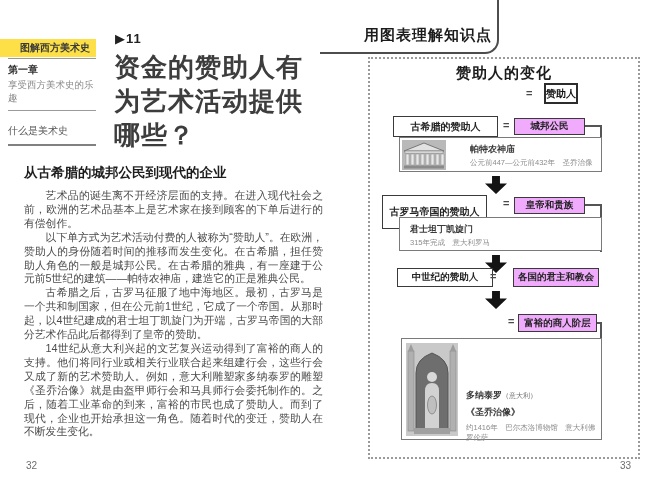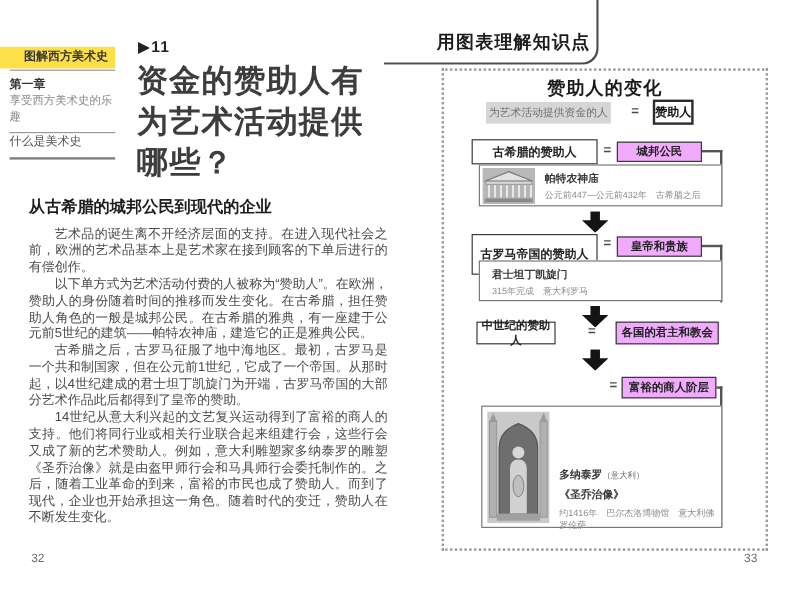--- a/index.html
+++ b/index.html
@@ -7,21 +7,21 @@
         font-family:"Liberation Sans","DejaVu Sans",sans-serif;color:#333;}
   .abs{position:absolute;}
 
   
   .series-tab{left:0;top:39px;width:96px;height:18px;background:#fde047;
     font-size:10px;font-weight:bold;color:#3a3a3a;line-height:18px;text-align:right;padding-right:6px;box-sizing:border-box;}
   .sidebar{left:8px;top:58px;width:88px;}
   .sb-chapter{border-top:1px solid #9a9a9a;padding:4px 0 6px 0;}
   .sb-chapter-label{font-size:10px;font-weight:bold;color:#333;margin:0 0 2px 0;}
   .sb-chapter-title{font-size:9.5px;color:#8a8a8a;line-height:12.5px;}
-  .sb-section{border-top:1px solid #9a9a9a;border-bottom:2px solid #808080;padding:0 0 6px 0;
+  .sb-section{border-top:1px solid #9a9a9a;border-bottom:2px solid #808080;padding:13px 0 6px 0;
     font-size:10px;color:#555;}
   .num-marker{left:115px;top:31px;font-size:13px;font-weight:bold;color:#222;letter-spacing:1px;}
   .big-title{left:114px;top:50px;width:220px;font-size:26px;line-height:34px;font-weight:bold;color:#3d3d3d;letter-spacing:1px;}
   .subhead{left:24px;top:164px;font-size:13.5px;font-weight:bold;color:#1d1d1d;}
   .bodytext{left:24px;top:189px;width:299px;font-size:10.8px;line-height:13.9px;color:#4b4b4b;text-align:justify;}
   .bodytext p{margin:0;text-indent:2em;}
   .pagenum{font-size:10px;color:#6e6e6e;}
   .pn-left{left:26px;top:460px;}
   .pn-right{left:620px;top:460px;}
 
@@ -80,21 +80,20 @@
   </div>
 
   <div class="abs pagenum pn-left">32</div>
 
   <div class="abs header-tab-line"></div>
   <div class="abs header-label">用图表理解知识点</div>
 
   <div class="abs diagram">
     <div class="abs d-title">赞助人的变化</div>
 
-    <div class="abs dbox def-box">为艺术活动提供资金的人</div>
     <div class="abs eq" style="left:156px;top:28px;">=</div>
     <div class="abs dbox patron-box">赞助人</div>
 
     <div class="abs dbox lbox" style="left:23px;top:57px;width:105px;height:21px;">古希腊的赞助人</div>
     <div class="abs eq" style="left:133px;top:60px;">=</div>
     <div class="abs dbox rbox" style="left:144px;top:59px;width:71px;height:17px;">城邦公民</div>
     <div class="abs connh" style="left:215px;top:66px;width:17px;"></div>
     <div class="abs connv" style="left:230px;top:66px;height:47px;"></div>
     <div class="abs ibox ibox-flex" style="left:29px;top:78px;width:203px;height:35px;padding:2px;">
       <svg width="44" height="30" viewBox="0 0 44 30">
@@ -106,49 +105,49 @@
             <rect x="9" y="14" width="3" height="11"></rect>
           <rect x="14" y="14" width="3" height="11"></rect>
             <rect x="19" y="14" width="3" height="11"></rect>
           <rect x="24" y="14" width="3" height="11"></rect>
             <rect x="29" y="14" width="3" height="11"></rect>
           <rect x="34" y="14" width="3" height="11"></rect>
             <rect x="39" y="14" width="3" height="11"></rect>
         </g>
         <rect x="2" y="25.5" width="40" height="3" fill="#8a8a8a"></rect>
       </svg>
-      <div style="margin-left:8px;padding-top:3px;">
+      <div style="margin-left:24px;padding-top:3px;">
         <div class="cap-name">帕特农神庙</div>
-        <div class="cap-meta">公元前447—公元前432年　古希腊之后</div>
+        <div class="cap-meta">公元前447—公元前432年　圣乔治像</div>
       </div>
     </div>
     <div class="abs darrow" style="left:115px;top:117px;"></div>
 
-    <div class="abs dbox lbox" style="left:23px;top:136px;width:105px;height:34px;">古罗马帝国的赞助人</div>
+    <div class="abs dbox lbox" style="left:12px;top:136px;width:105px;height:34px;">古罗马帝国的赞助人</div>
     <div class="abs eq" style="left:133px;top:138px;">=</div>
     <div class="abs dbox rbox" style="left:144px;top:138px;width:71px;height:17px;">皇帝和贵族</div>
     <div class="abs connh" style="left:215px;top:145px;width:17px;"></div>
     <div class="abs connv" style="left:230px;top:145px;height:48px;"></div>
     <div class="abs ibox ibox-flex" style="left:29px;top:158px;width:203px;height:34px;padding:2px;flex-direction:column;">
       <svg width="42" height="28" viewBox="0 0 42 28">
         <rect width="42" height="28" fill="#8f8f8f"></rect>
         <rect x="2" y="7" width="38" height="19" fill="#c2c2c2"></rect>
         <rect x="2" y="2" width="38" height="6" fill="#a8a8a8"></rect>
         <path d="M15,26 v-7 a6,6 0 0 1 12,0 v7 z" fill="#4f4f4f"></path>
         <path d="M4,26 v-4 a3.5,3.5 0 0 1 7,0 v4 z" fill="#5a5a5a"></path>
         <path d="M31,26 v-4 a3.5,3.5 0 0 1 7,0 v4 z" fill="#5a5a5a"></path>
       </svg>
       <div style="margin-left:8px;padding-top:3px;">
         <div class="cap-name">君士坦丁凯旋门</div>
         <div class="cap-meta">315年完成　意大利罗马</div>
       </div>
     </div>
     <div class="abs darrow" style="left:115px;top:196px;"></div>
 
-    <div class="abs dbox lbox" style="left:27px;top:209px;width:66px;height:19px;font-size:9.5px;">中世纪的赞助人</div>
+    <div class="abs dbox lbox" style="left:27px;top:209px;width:96px;height:19px;font-size:9.5px;">中世纪的赞助人</div>
     <div class="abs eq" style="left:120px;top:211px;">=</div>
     <div class="abs dbox rbox" style="left:143px;top:209px;width:86px;height:19px;">各国的君主和教会</div>
     <div class="abs darrow" style="left:115px;top:232px;"></div>
 
     <div class="abs eq" style="left:138px;top:256px;">=</div>
     <div class="abs dbox rbox" style="left:148px;top:255px;width:79px;height:18px;">富裕的商人阶层</div>
     <div class="abs connh" style="left:227px;top:263px;width:5px;"></div>
     <div class="abs connv" style="left:230px;top:263px;height:117px;"></div>
     <div class="abs ibox" style="left:31px;top:279px;width:201px;height:102px;">
       <svg width="52" height="93" viewBox="0 0 52 93" style="position:absolute;left:4px;top:4px;">

